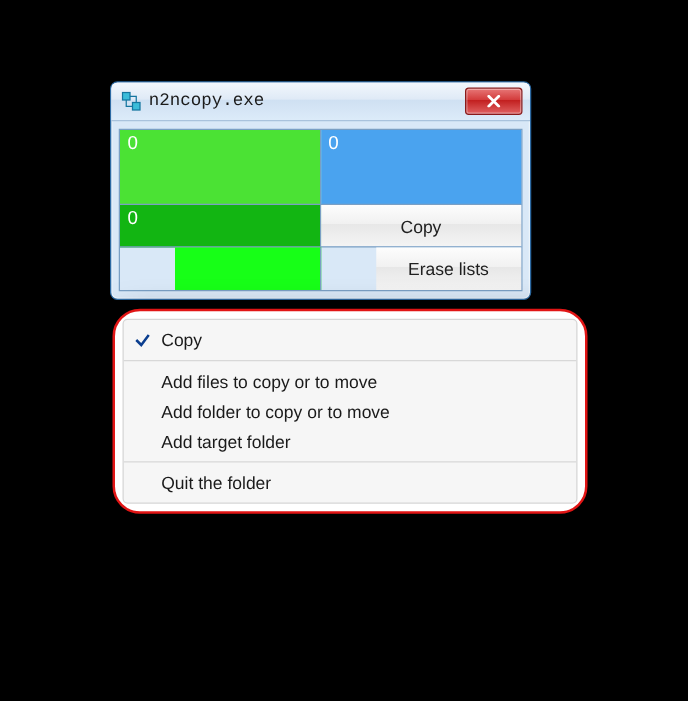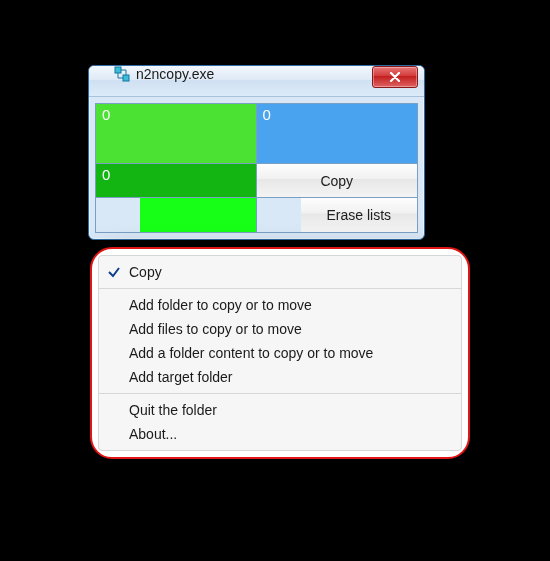--- a/index.html
+++ b/index.html
@@ -23,25 +23,26 @@
     border: 1px solid #2d6aa3;
     border-radius: 6px;
     background: #d9e8f7;
     box-shadow: 0 0 0 1px rgba(255,255,255,.5) inset,
                 0 4px 18px rgba(0,0,0,.6);
     overflow: hidden;
   }
 
   .titlebar {
     display: flex;
-    align-items: flex-start;
+    align-items: center;
     height: 30px;
-    padding: 0 6px 0 25px;
+    padding: 0 6px 0 8px;
     background: linear-gradient(#f2f7fd, #dfeaf6 45%, #cfe0f2 46%, #dcebf9);
     border-bottom: 1px solid #a9c2dc;
+    font-family: Liberation Mono, monospace;
   }
   .titlebar .app-icon {
     width: 16px;
     height: 16px;
     margin-right: 6px;
     flex: 0 0 auto;
     position: relative;
   }
   .titlebar .app-icon svg { display: block; }
   .titlebar .title {
@@ -212,41 +213,33 @@
               <path d="M2 7 L6 11 L12 3" fill="none" stroke="#0b3e8f" stroke-width="2"></path>
             </svg>
         </span>
         <span class="menu-label">Copy</span>
       </div>
     </div>
 
     <div class="group">
       <div class="menu-item">
         <span class="check-col"></span>
+        <span class="menu-label">Add files to copy or to move</span>
+      </div>
+      <div class="menu-item">
+        <span class="check-col"></span>
         <span class="menu-label">Add folder to copy or to move</span>
       </div>
       <div class="menu-item">
         <span class="check-col"></span>
-        <span class="menu-label">Add files to copy or to move</span>
-      </div>
-      <div class="menu-item">
-        <span class="check-col"></span>
-        <span class="menu-label">Add a folder content to copy or to move</span>
-      </div>
-      <div class="menu-item">
-        <span class="check-col"></span>
         <span class="menu-label">Add target folder</span>
       </div>
     </div>
 
     <div class="group">
       <div class="menu-item">
         <span class="check-col"></span>
         <span class="menu-label">Quit the folder</span>
-      </div>
-      <div class="menu-item">
-        <span class="check-col"></span>
-        <span class="menu-label">About...</span>
       </div>
     </div>
 
   </div>
 </div>
 
 </body></html>

